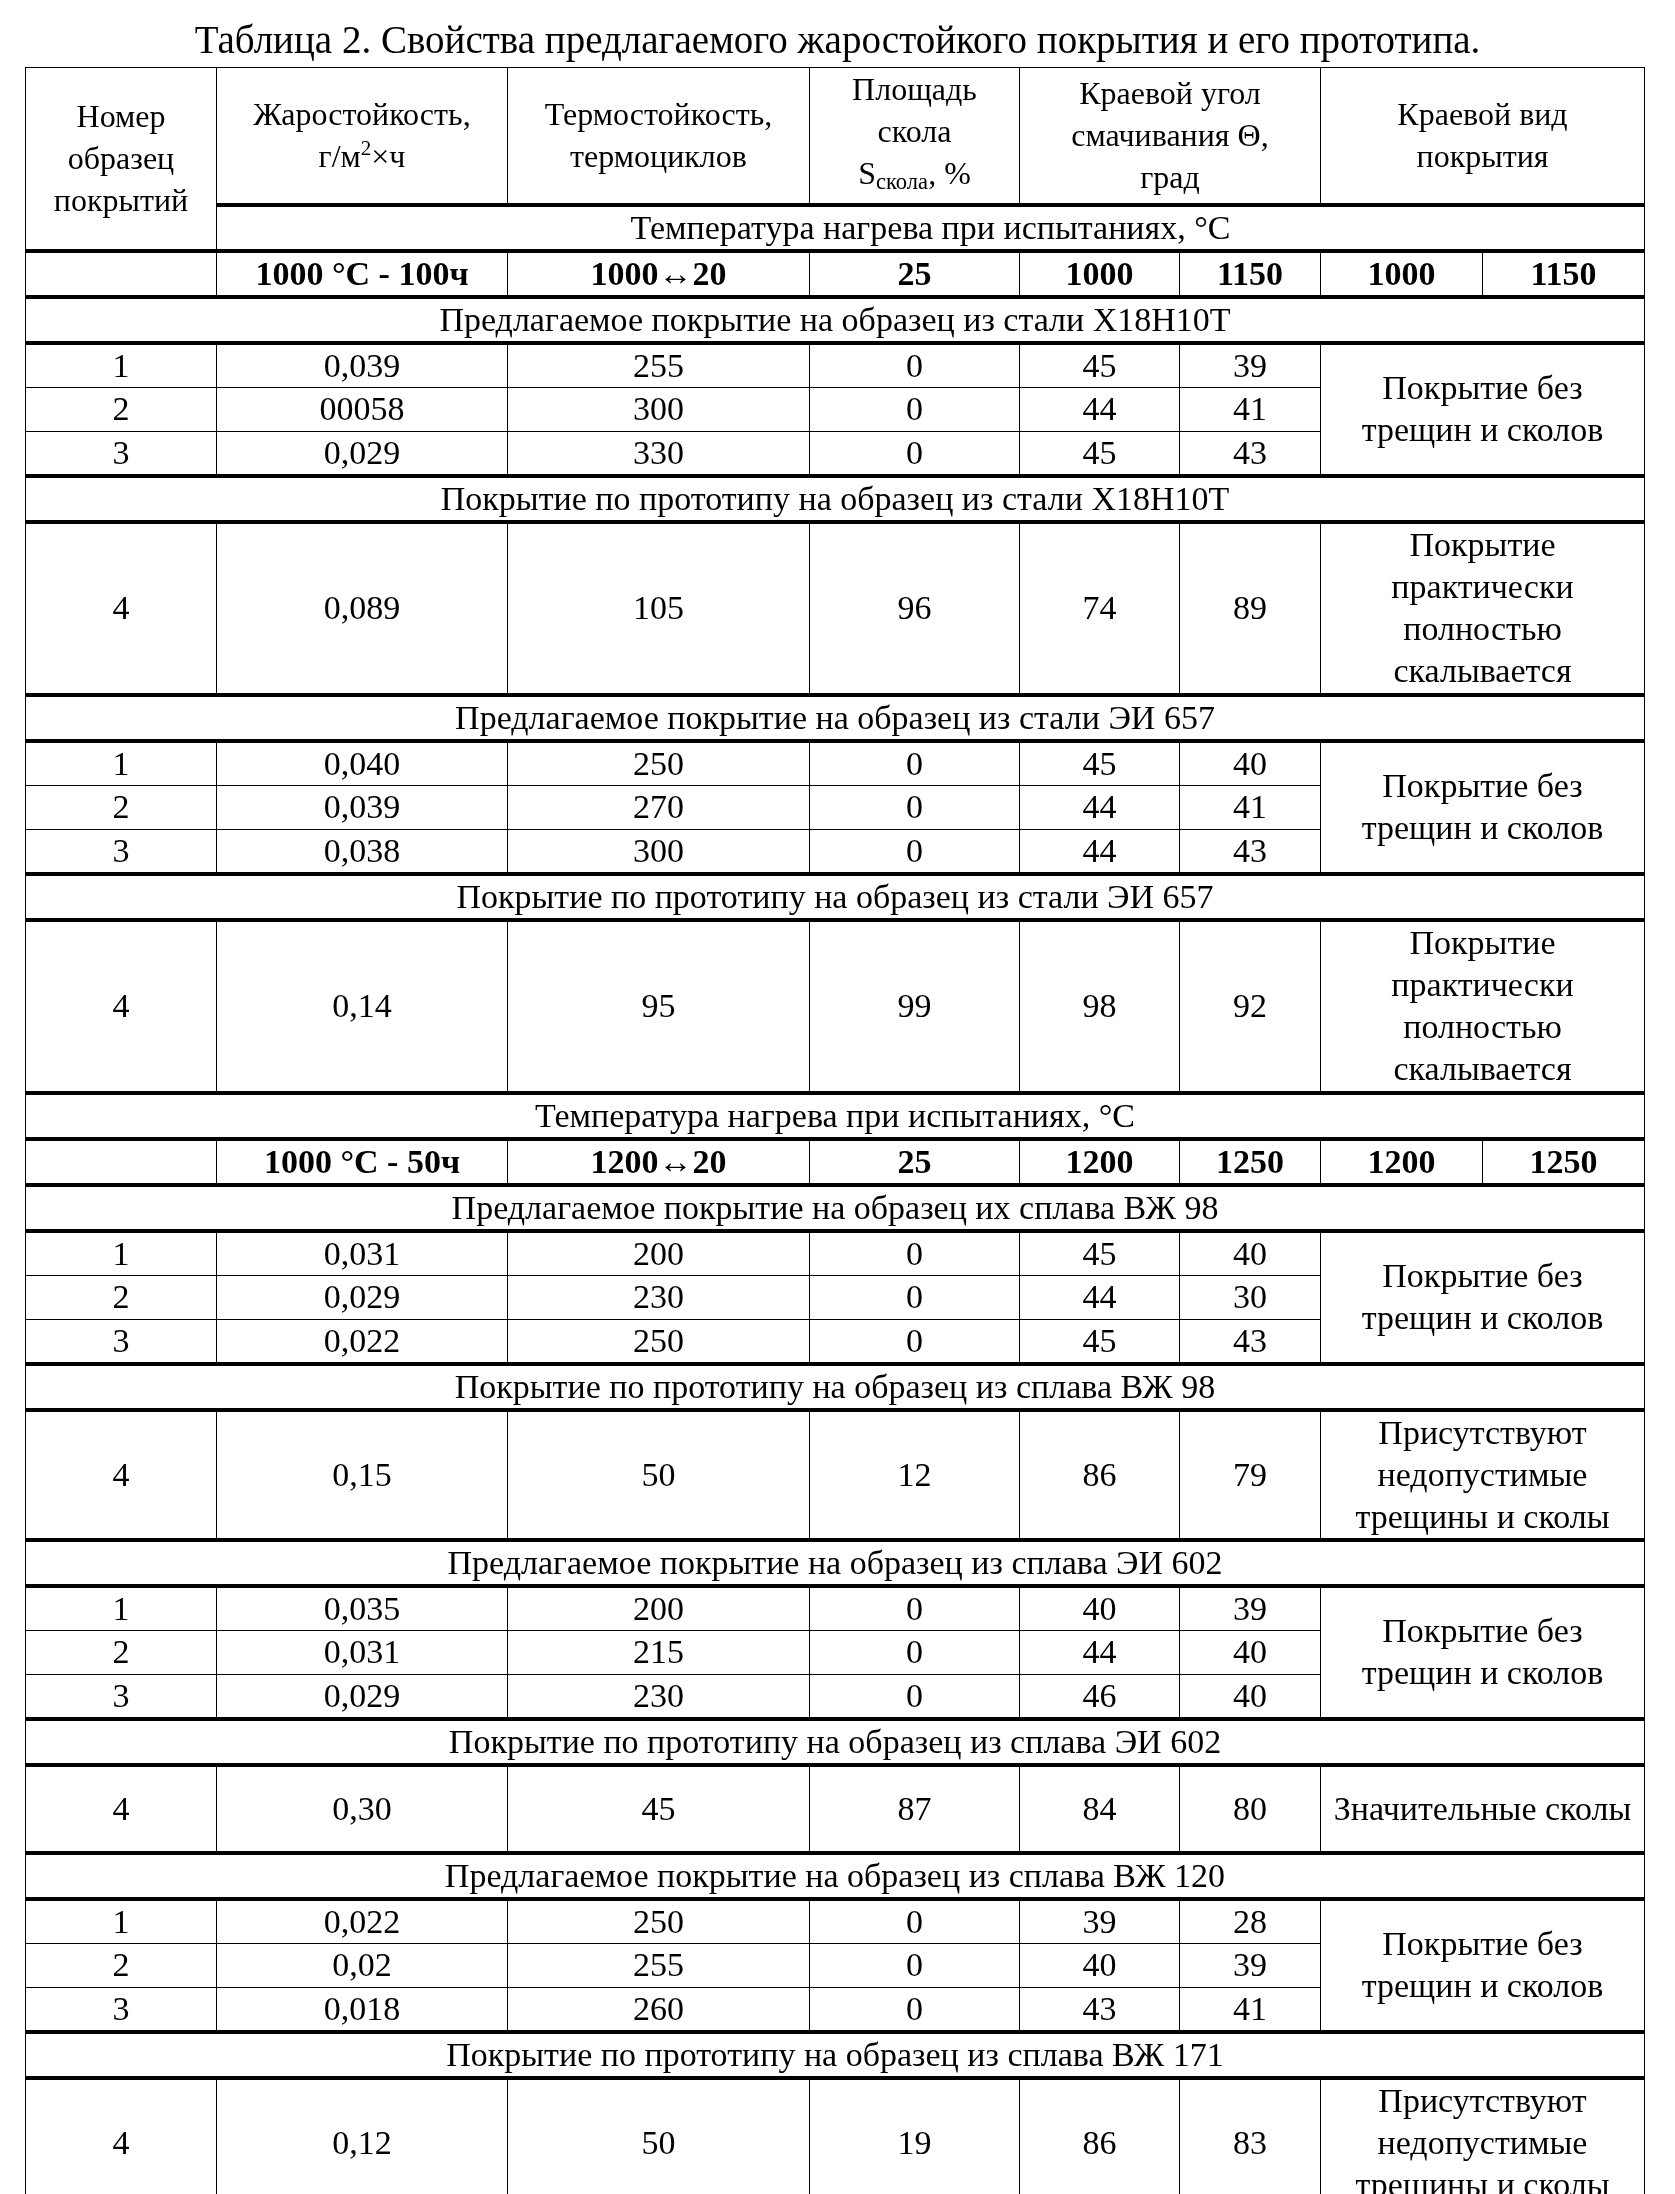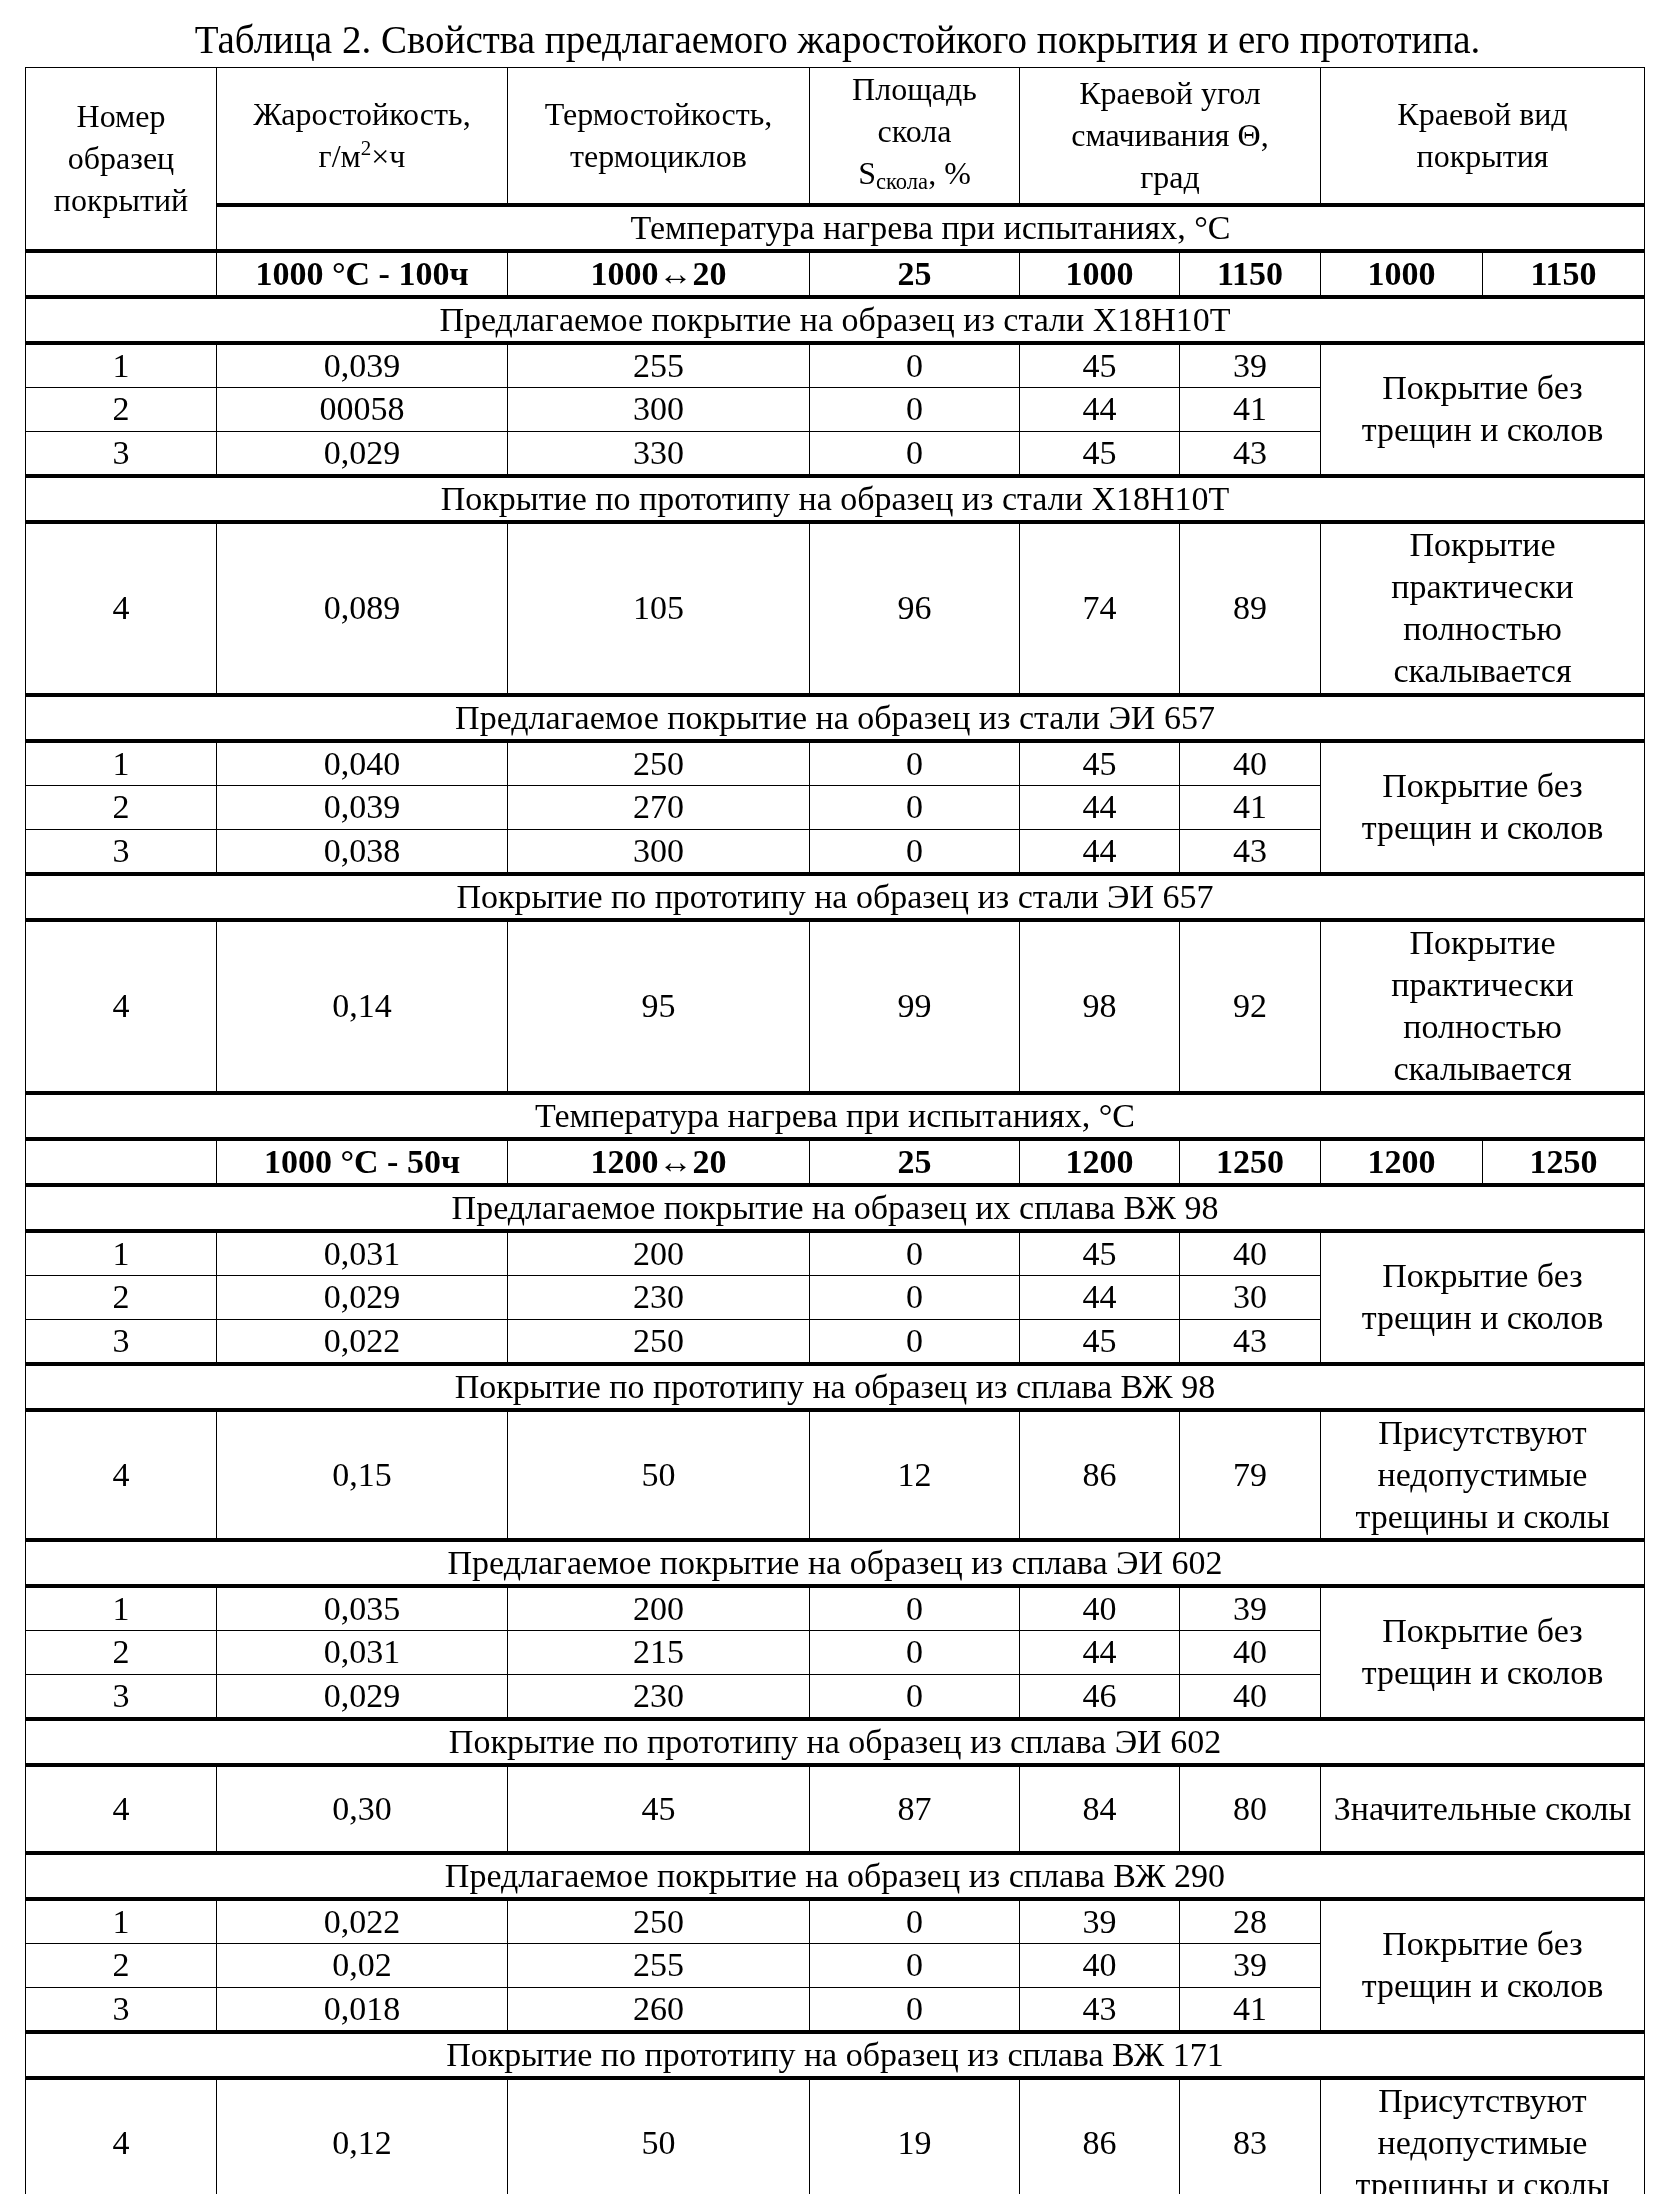--- a/index.html
+++ b/index.html
@@ -244,21 +244,21 @@
       <tr style="height:88px">
         <td class="thick-top">4</td>
         <td class="thick-top">0,30</td>
         <td class="thick-top">45</td>
         <td class="thick-top">87</td>
         <td class="thick-top">84</td>
         <td class="thick-top">80</td>
         <td colspan="2" rowspan="1" class="thick-top" style="padding:0 11.3px;">Значительные сколы</td>
       </tr>
       <tr style="height:44px">
-        <td colspan="8" class="thick-top">Предлагаемое покрытие на образец из  сплава ВЖ 290</td>
+        <td colspan="8" class="thick-top">Предлагаемое покрытие на образец из  сплава ВЖ 120</td>
       </tr>
       <tr style="height:44px">
         <td class="thick-top">1</td>
         <td class="thick-top">0,022</td>
         <td class="thick-top">250</td>
         <td class="thick-top">0</td>
         <td class="thick-top">39</td>
         <td class="thick-top">28</td>
         <td colspan="2" rowspan="3" class="thick-top" style="padding:0 11.3px;">Покрытие без трещин и сколов</td>
       </tr>

